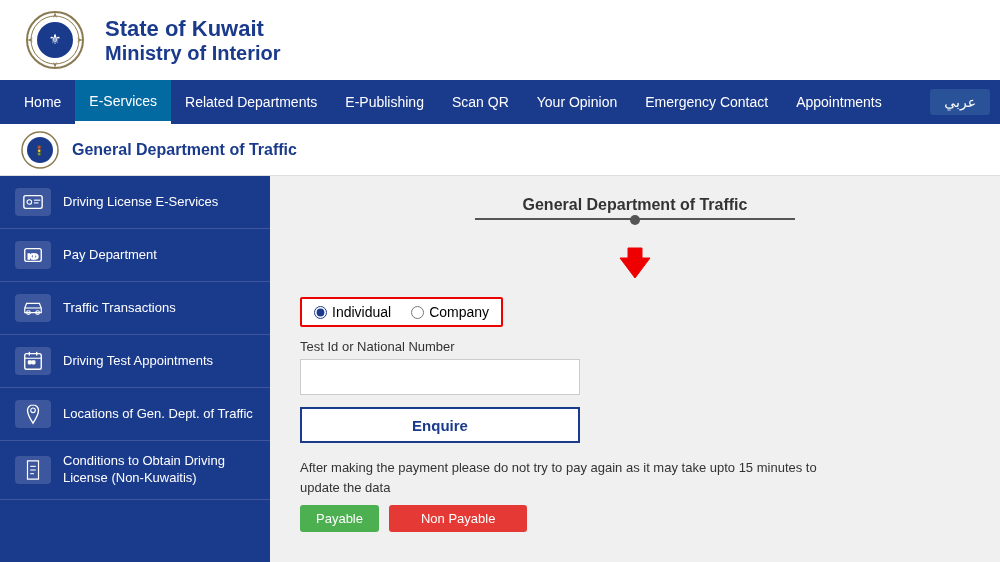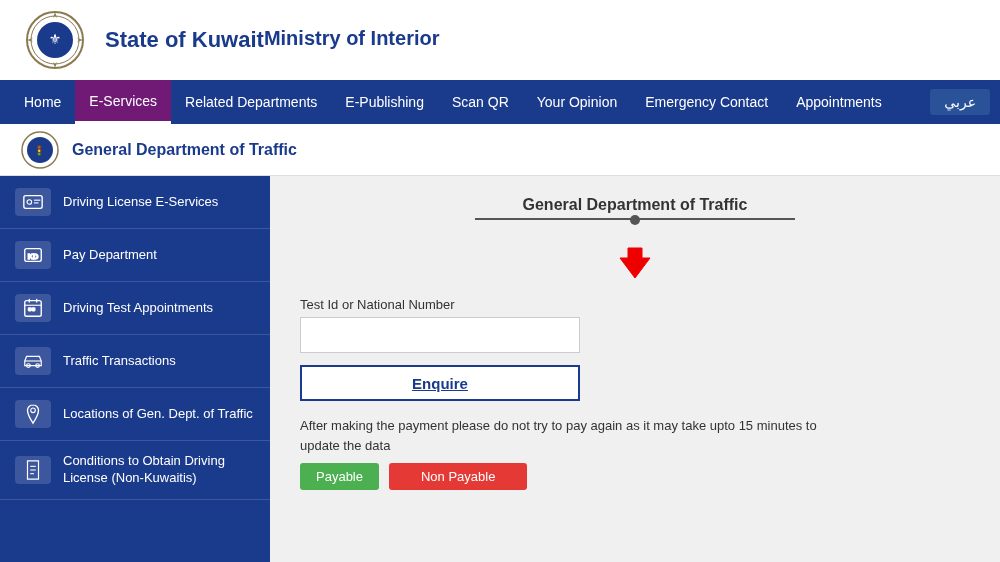--- a/index.html
+++ b/index.html
@@ -13,21 +13,21 @@
       padding: 10px 20px;
       height: 80px;
     }
     .header-logo {
       width: 70px;
       height: 60px;
       margin-right: 15px;
     }
     .header-title {
       display: flex;
-      flex-direction: row;
+      flex-direction: column;
     }
     .header-title h1 {
       font-size: 22px;
       color: #1a3a8c;
       font-weight: bold;
     }
     .header-title h2 {
       font-size: 20px;
       color: #1a3a8c;
       font-weight: bold;
@@ -46,21 +46,21 @@
       color: #fff;
       padding: 0 14px;
       font-size: 14px;
       height: 44px;
       display: flex;
       align-items: center;
       cursor: pointer;
       white-space: nowrap;
     }
     .nav-item.active {
-      background: #701a75;
+      background: #0369a1;
       border-bottom: 3px solid #fff;
     }
     .nav-spacer { flex: 1; }
     .nav-arabic {
       background: #2a5298;
       color: #fff;
       padding: 5px 14px;
       border-radius: 3px;
       font-size: 14px;
       cursor: pointer;
@@ -181,21 +181,20 @@
     .enquire-btn {
       width: 280px;
       height: 36px;
       background: #fff;
       border: 2px solid #1a3a8c;
       color: #1a3a8c;
       font-size: 15px;
       cursor: pointer;
       margin-bottom: 15px;
       font-weight: bold;
-      text-decoration: underline;
     }
 
     .notice-text {
       font-size: 13px;
       color: #333;
       max-width: 560px;
       line-height: 1.5;
       margin-bottom: 8px;
     }
 
@@ -289,46 +288,46 @@
             <rect x="3" y="5" width="18" height="14" rx="2" stroke="#fff" stroke-width="1.5" fill="none"></rect>
             <text x="12" y="16" font-size="8" text-anchor="middle" fill="#fff" font-weight="bold">KD</text>
           </svg>
       </div>
       <span class="sidebar-label">Pay Department</span>
     </div>
 
     <div class="sidebar-item">
       <div class="sidebar-icon">
         <svg viewBox="0 0 24 24">
+            <path d="M3 12 L5 7 L19 7 L21 12 L21 17 L3 17 Z" stroke="#fff" stroke-width="1.3" fill="none"></path>
+            <circle cx="7" cy="17" r="2" stroke="#fff" stroke-width="1.3" fill="none"></circle>
+            <circle cx="17" cy="17" r="2" stroke="#fff" stroke-width="1.3" fill="none"></circle>
+            <line x1="3" y1="12" x2="21" y2="12" stroke="#fff" stroke-width="1.2"></line>
+          </svg>
+      </div>
+      <span class="sidebar-label">Traffic Transactions</span>
+    </div>
+
+    <div class="sidebar-item">
+      <div class="sidebar-icon">
+        <svg viewBox="0 0 24 24">
             <rect x="3" y="4" width="18" height="17" rx="2" stroke="#fff" stroke-width="1.5" fill="none"></rect>
             <line x1="3" y1="9" x2="21" y2="9" stroke="#fff" stroke-width="1.2"></line>
             <line x1="8" y1="2" x2="8" y2="6" stroke="#fff" stroke-width="1.5"></line>
             <line x1="16" y1="2" x2="16" y2="6" stroke="#fff" stroke-width="1.5"></line>
             <rect x="7" y="12" width="3" height="3" fill="#fff" rx="0.5"></rect>
             <rect x="11" y="12" width="3" height="3" fill="#fff" rx="0.5"></rect>
           </svg>
       </div>
       <span class="sidebar-label">Driving Test Appointments</span>
     </div>
 
     <div class="sidebar-item">
       <div class="sidebar-icon">
         <svg viewBox="0 0 24 24">
-            <path d="M3 12 L5 7 L19 7 L21 12 L21 17 L3 17 Z" stroke="#fff" stroke-width="1.3" fill="none"></path>
-            <circle cx="7" cy="17" r="2" stroke="#fff" stroke-width="1.3" fill="none"></circle>
-            <circle cx="17" cy="17" r="2" stroke="#fff" stroke-width="1.3" fill="none"></circle>
-            <line x1="3" y1="12" x2="21" y2="12" stroke="#fff" stroke-width="1.2"></line>
-          </svg>
-      </div>
-      <span class="sidebar-label">Traffic Transactions</span>
-    </div>
-
-    <div class="sidebar-item">
-      <div class="sidebar-icon">
-        <svg viewBox="0 0 24 24">
             <path d="M12 2 C8.686 2 6 4.686 6 8 C6 13 12 22 12 22 C12 22 18 13 18 8 C18 4.686 15.314 2 12 2 Z" stroke="#fff" stroke-width="1.5" fill="none"></path>
             <circle cx="12" cy="8" r="2.5" stroke="#fff" stroke-width="1.2" fill="none"></circle>
           </svg>
       </div>
       <span class="sidebar-label">Locations of Gen. Dept. of Traffic</span>
     </div>
 
     <div class="sidebar-item">
       <div class="sidebar-icon">
         <svg viewBox="0 0 24 24">
@@ -357,20 +356,32 @@
 
     
     <div class="arrow-annotation">
       <svg width="50" height="50" viewBox="0 0 50 50">
 
         <polygon points="25,40 10,20 18,20 18,10 32,10 32,20 40,20" fill="#e00" stroke="#e00" stroke-width="1"></polygon>
       </svg>
     </div>
 
     
+    <div style="margin-bottom:12px;">
+      <div style="display:inline-flex;align-items:center;gap:20px;border:2px solid #e00;padding:5px 12px;background:#fff;border-radius:2px;">
+        <label class="radio-option">
+          <input type="radio" name="type" checked="" style="">
+          <span>Individual</span>
+        </label>
+        <label class="radio-option">
+          <input type="radio" name="type" style="">
+          <span>Company</span>
+        </label>
+      </div>
+    </div>
 
     
     <label class="field-label">Test Id or National Number</label>
 
     
     <input type="text" class="text-input" style="">
 
     
     <button class="enquire-btn">Enquire</button>
 

